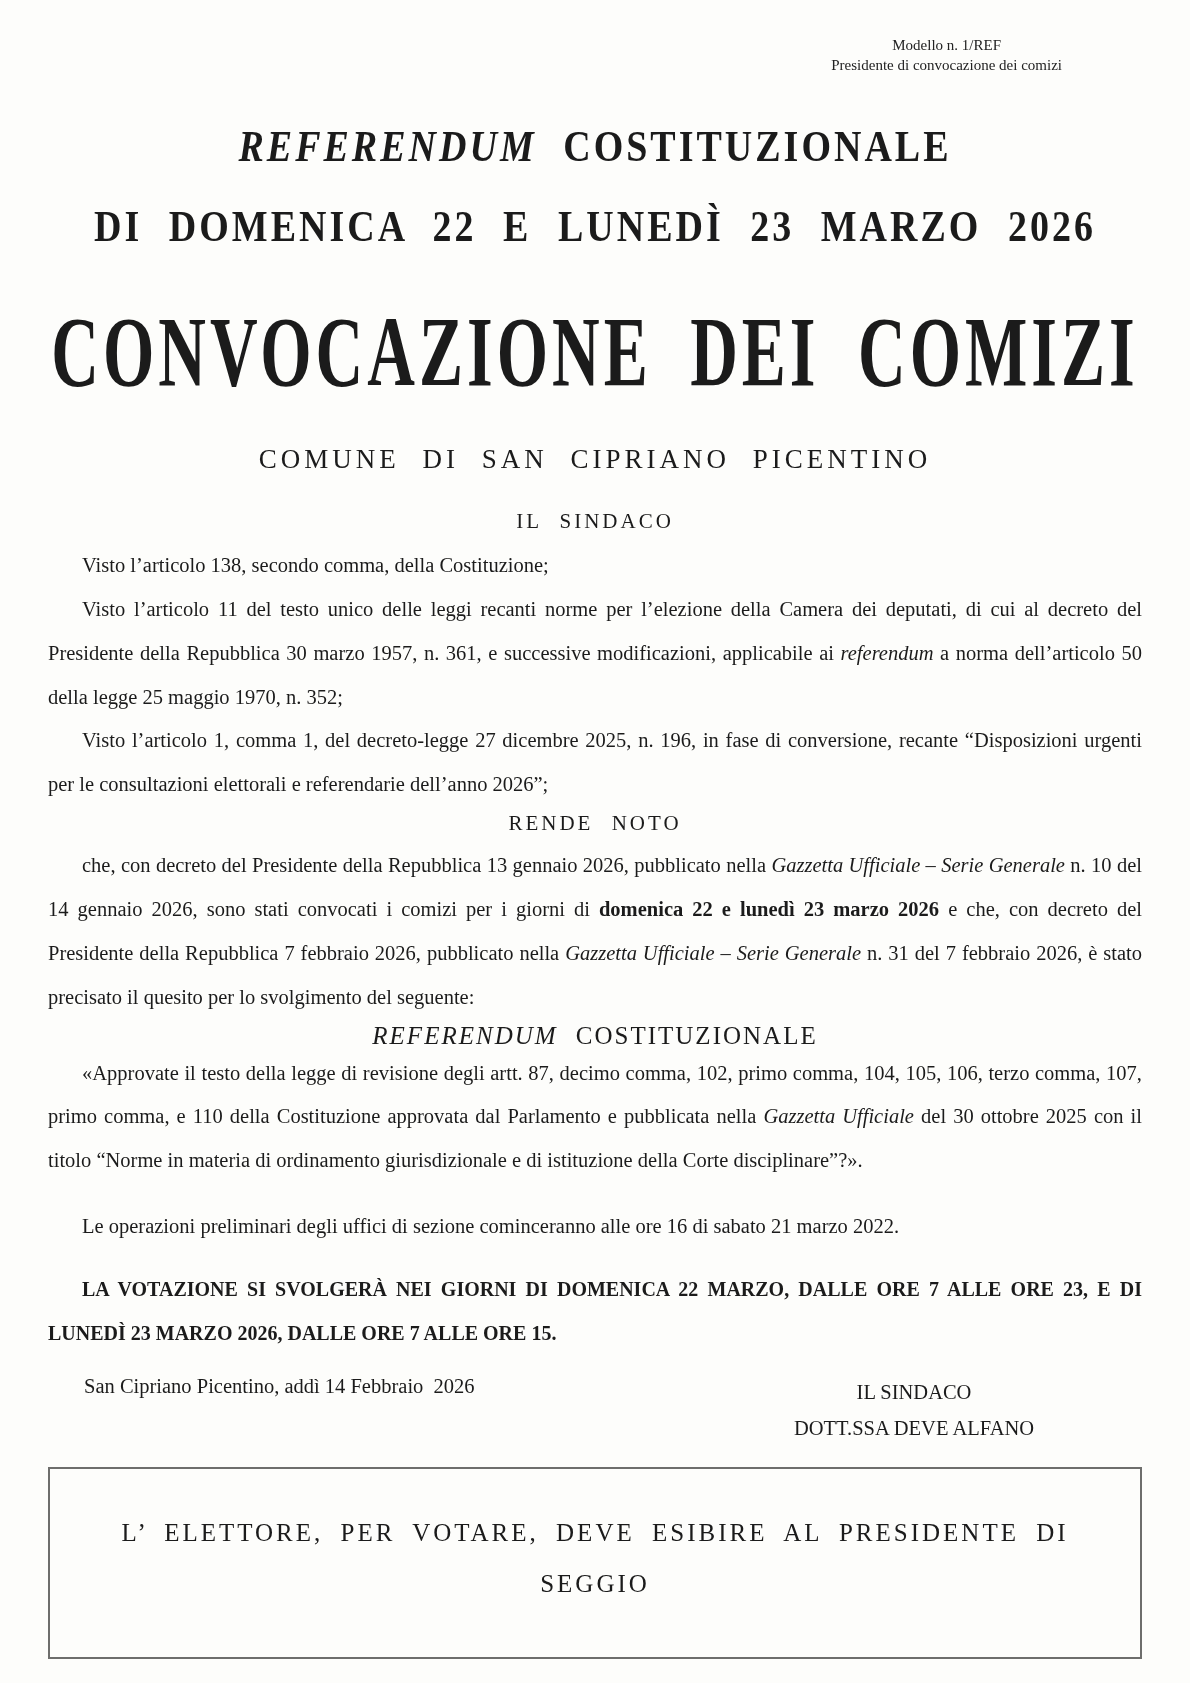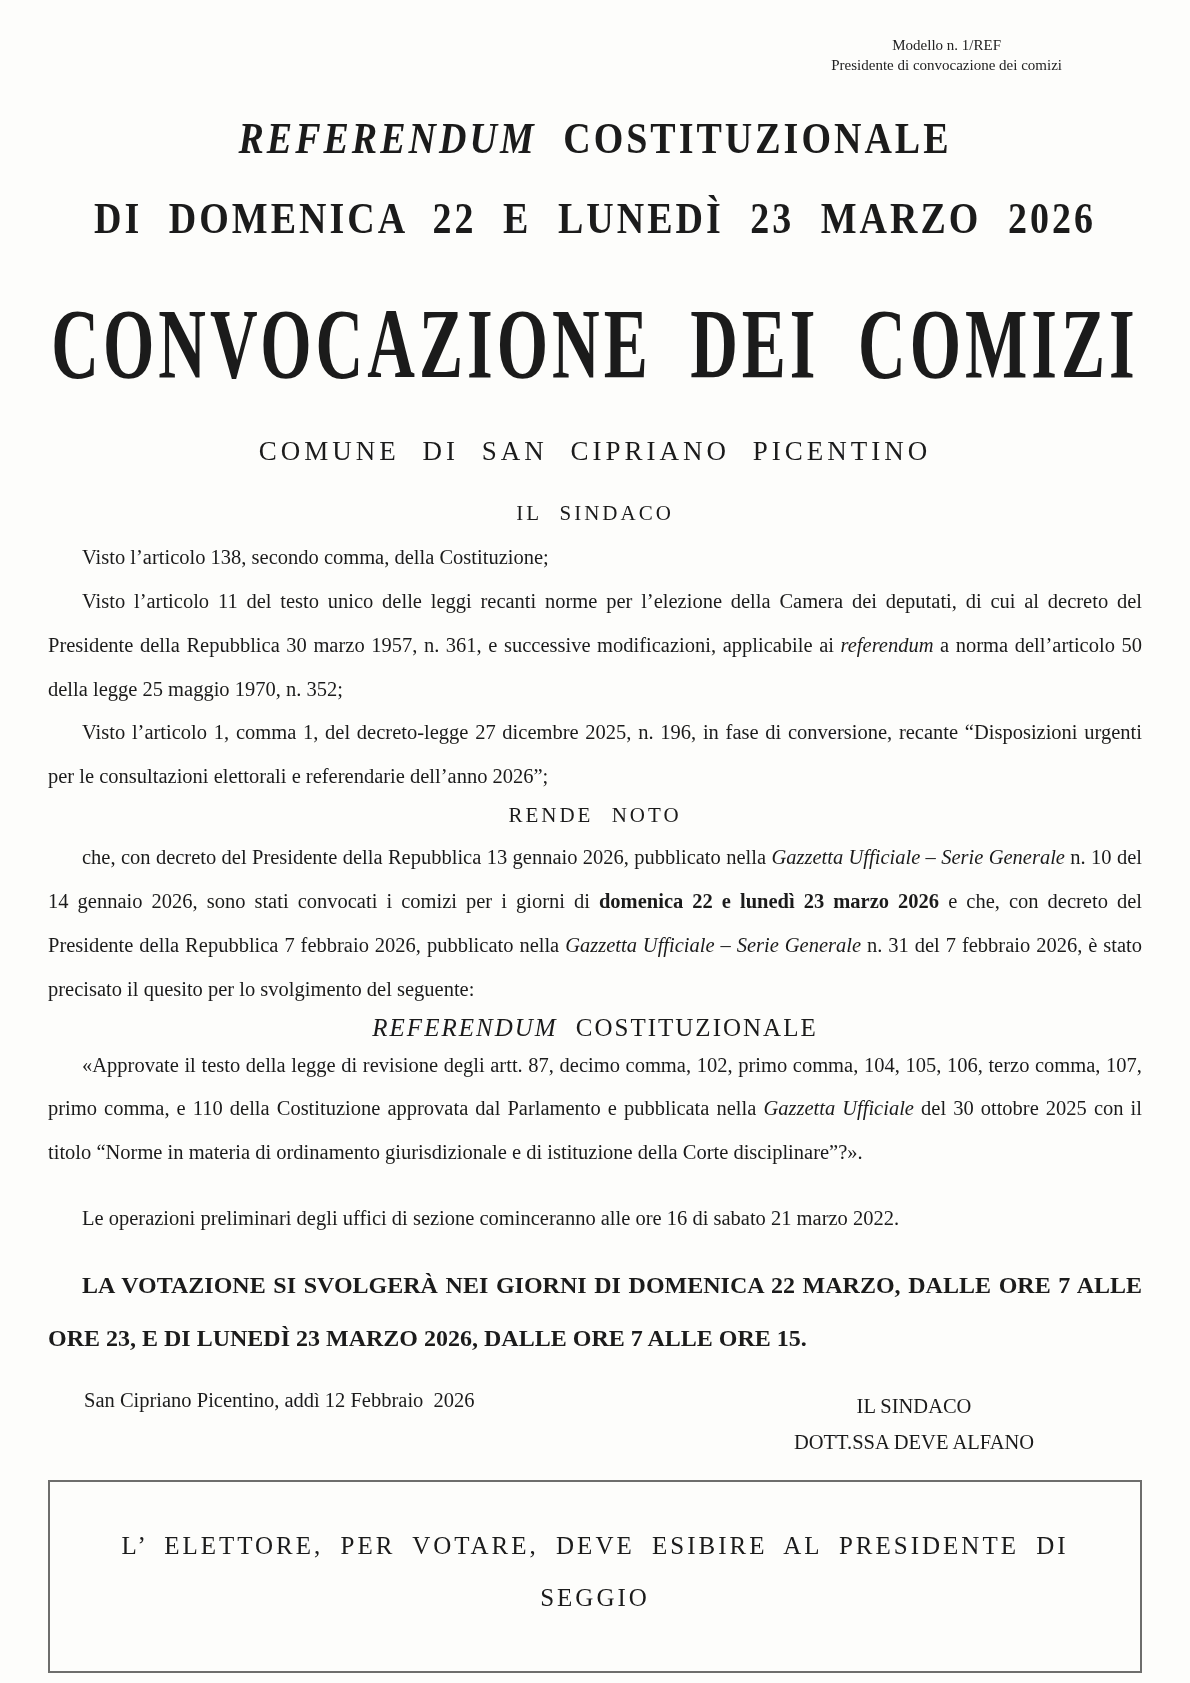--- a/index.html
+++ b/index.html
@@ -5,21 +5,21 @@
   html,body{margin:0;padding:0;background:#e9e9e7;}
   .page{
     position:relative;
     width:1190px;height:1683px;
     margin:0 auto;
     background:#fdfdfb;
     color:#1b1b1b;
     font-family:"Liberation Serif", serif;
     overflow:hidden;
     box-sizing:border-box;
-    padding:4px 48px;
+    padding:12px 48px;
   }
   .it{font-style:italic;}
   .bd{font-weight:bold;}
 
   .corner{
     position:absolute;top:36px;right:128px;
     text-align:center;font-size:15px;line-height:1.3;color:#222;
   }
 
   .t-line{
@@ -57,21 +57,21 @@
 
   .ref-subhead{
     margin:2px 0;text-align:center;
     font-size:25px;letter-spacing:2px;word-spacing:10px;
   }
 
   .operations{margin-top:22px;}
 
   .voting{
     margin-top:18px;
-    font-weight:bold;font-size:24px;line-height:2.2;
+    font-weight:bold;font-size:20px;line-height:2.2;
     text-align:justify;text-indent:34px;font-family:Liberation Serif, serif;
   }
 
   .sig-row{
     display:flex;justify-content:space-between;align-items:flex-start;
     margin-top:2px;
   }
   .place-date{
     font-size:20.5px;margin-left:36px;white-space:pre-wrap;
   }
@@ -118,21 +118,21 @@
 
   <div class="ref-subhead"><span class="it">REFERENDUM</span><span>  COSTITUZIONALE</span></div>
 
   <p class="body-par"><span>«Approvate il testo della legge di revisione degli artt. 87, decimo comma, 102, primo comma, 104, 105, 106, terzo comma, 107, primo comma, e 110 della Costituzione approvata dal Parlamento e pubblicata nella </span><span class="it">Gazzetta Ufficiale</span><span> del 30 ottobre 2025 con il titolo “Norme in materia di ordinamento giurisdizionale e di istituzione della Corte disciplinare”?».</span></p>
 
   <p class="body-par operations">Le operazioni preliminari degli uffici di sezione cominceranno alle ore 16 di sabato 21 marzo 2022.</p>
 
   <p class="voting">LA VOTAZIONE SI SVOLGERÀ NEI GIORNI DI DOMENICA 22 MARZO, DALLE ORE 7 ALLE ORE 23, E DI LUNEDÌ 23 MARZO 2026, DALLE ORE 7 ALLE ORE 15.</p>
 
   <div class="sig-row">
-    <div class="place-date">San Cipriano Picentino, addì 12 Febbraio  2026</div>
+    <div class="place-date">San Cipriano Picentino, addì 14 Febbraio  2026</div>
     <div class="sig-block">
       <div>IL SINDACO</div>
       <div>DOTT.SSA DEVE ALFANO</div>
     </div>
   </div>
 
   <div class="notice-box">
     <div>L’ ELETTORE, PER VOTARE, DEVE ESIBIRE AL PRESIDENTE DI SEGGIO</div>
 
   </div>

